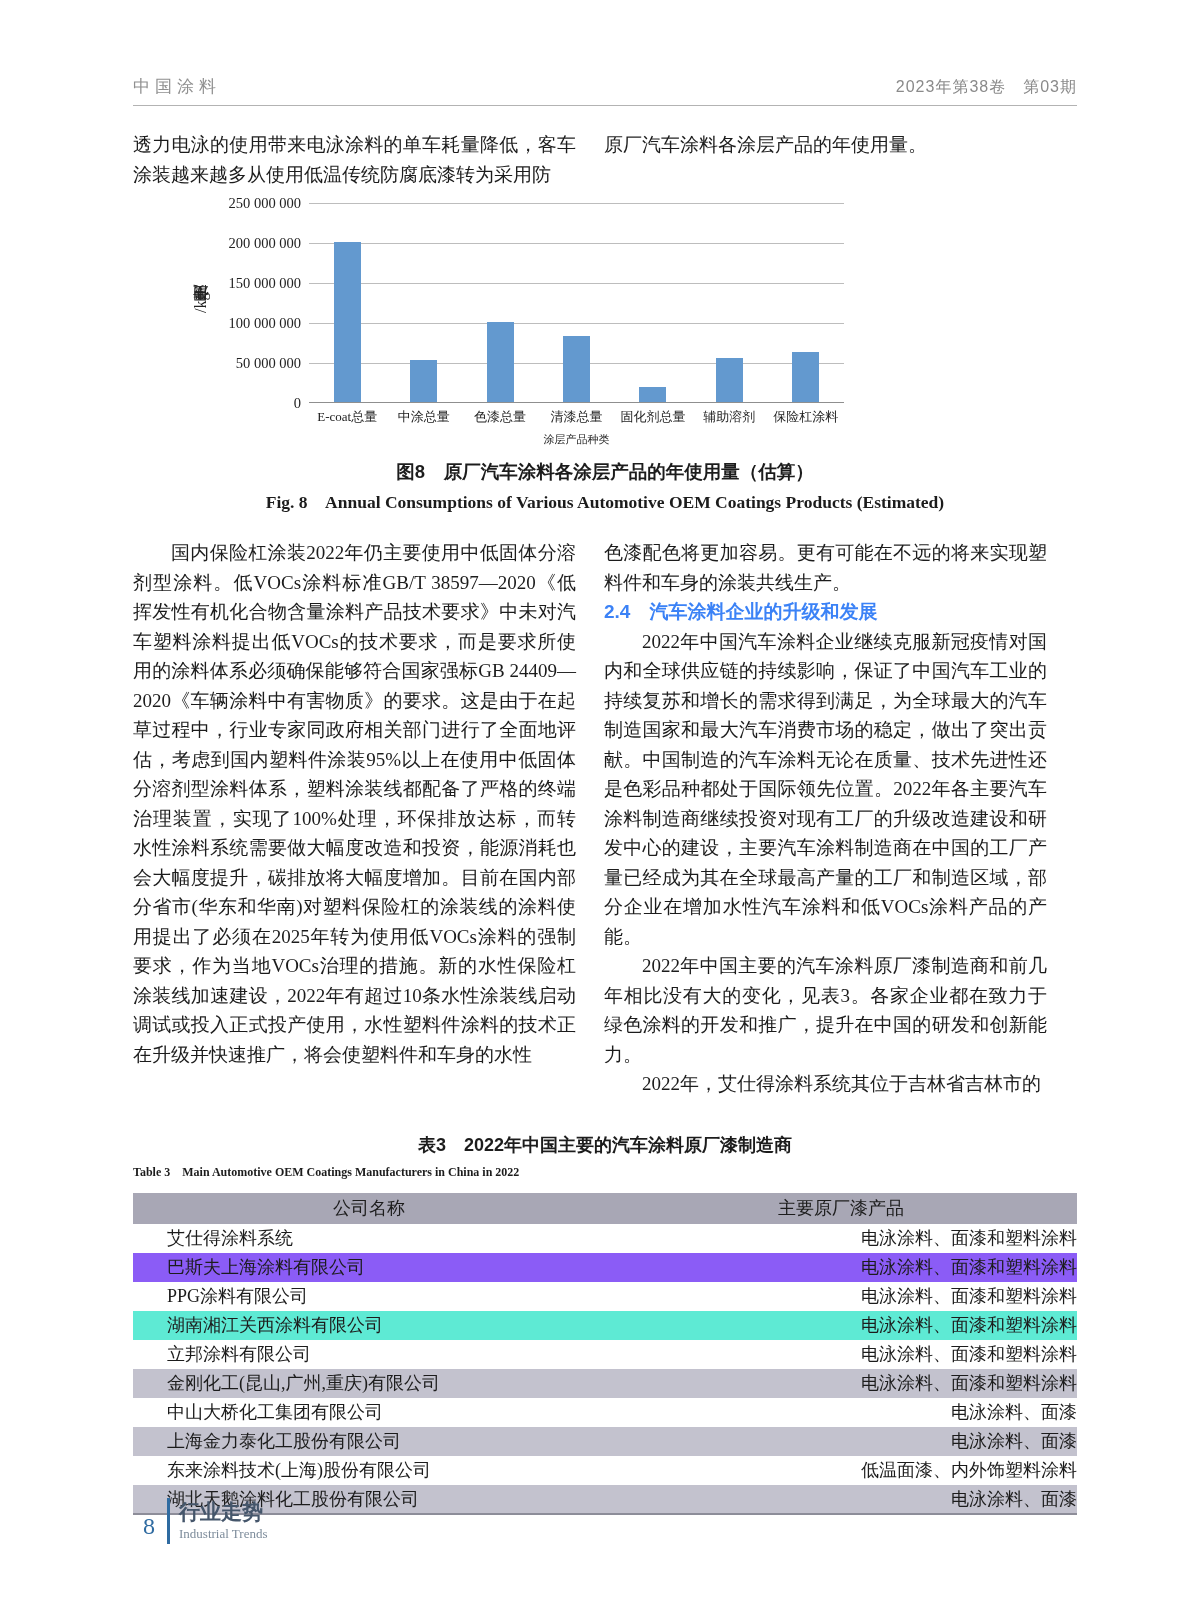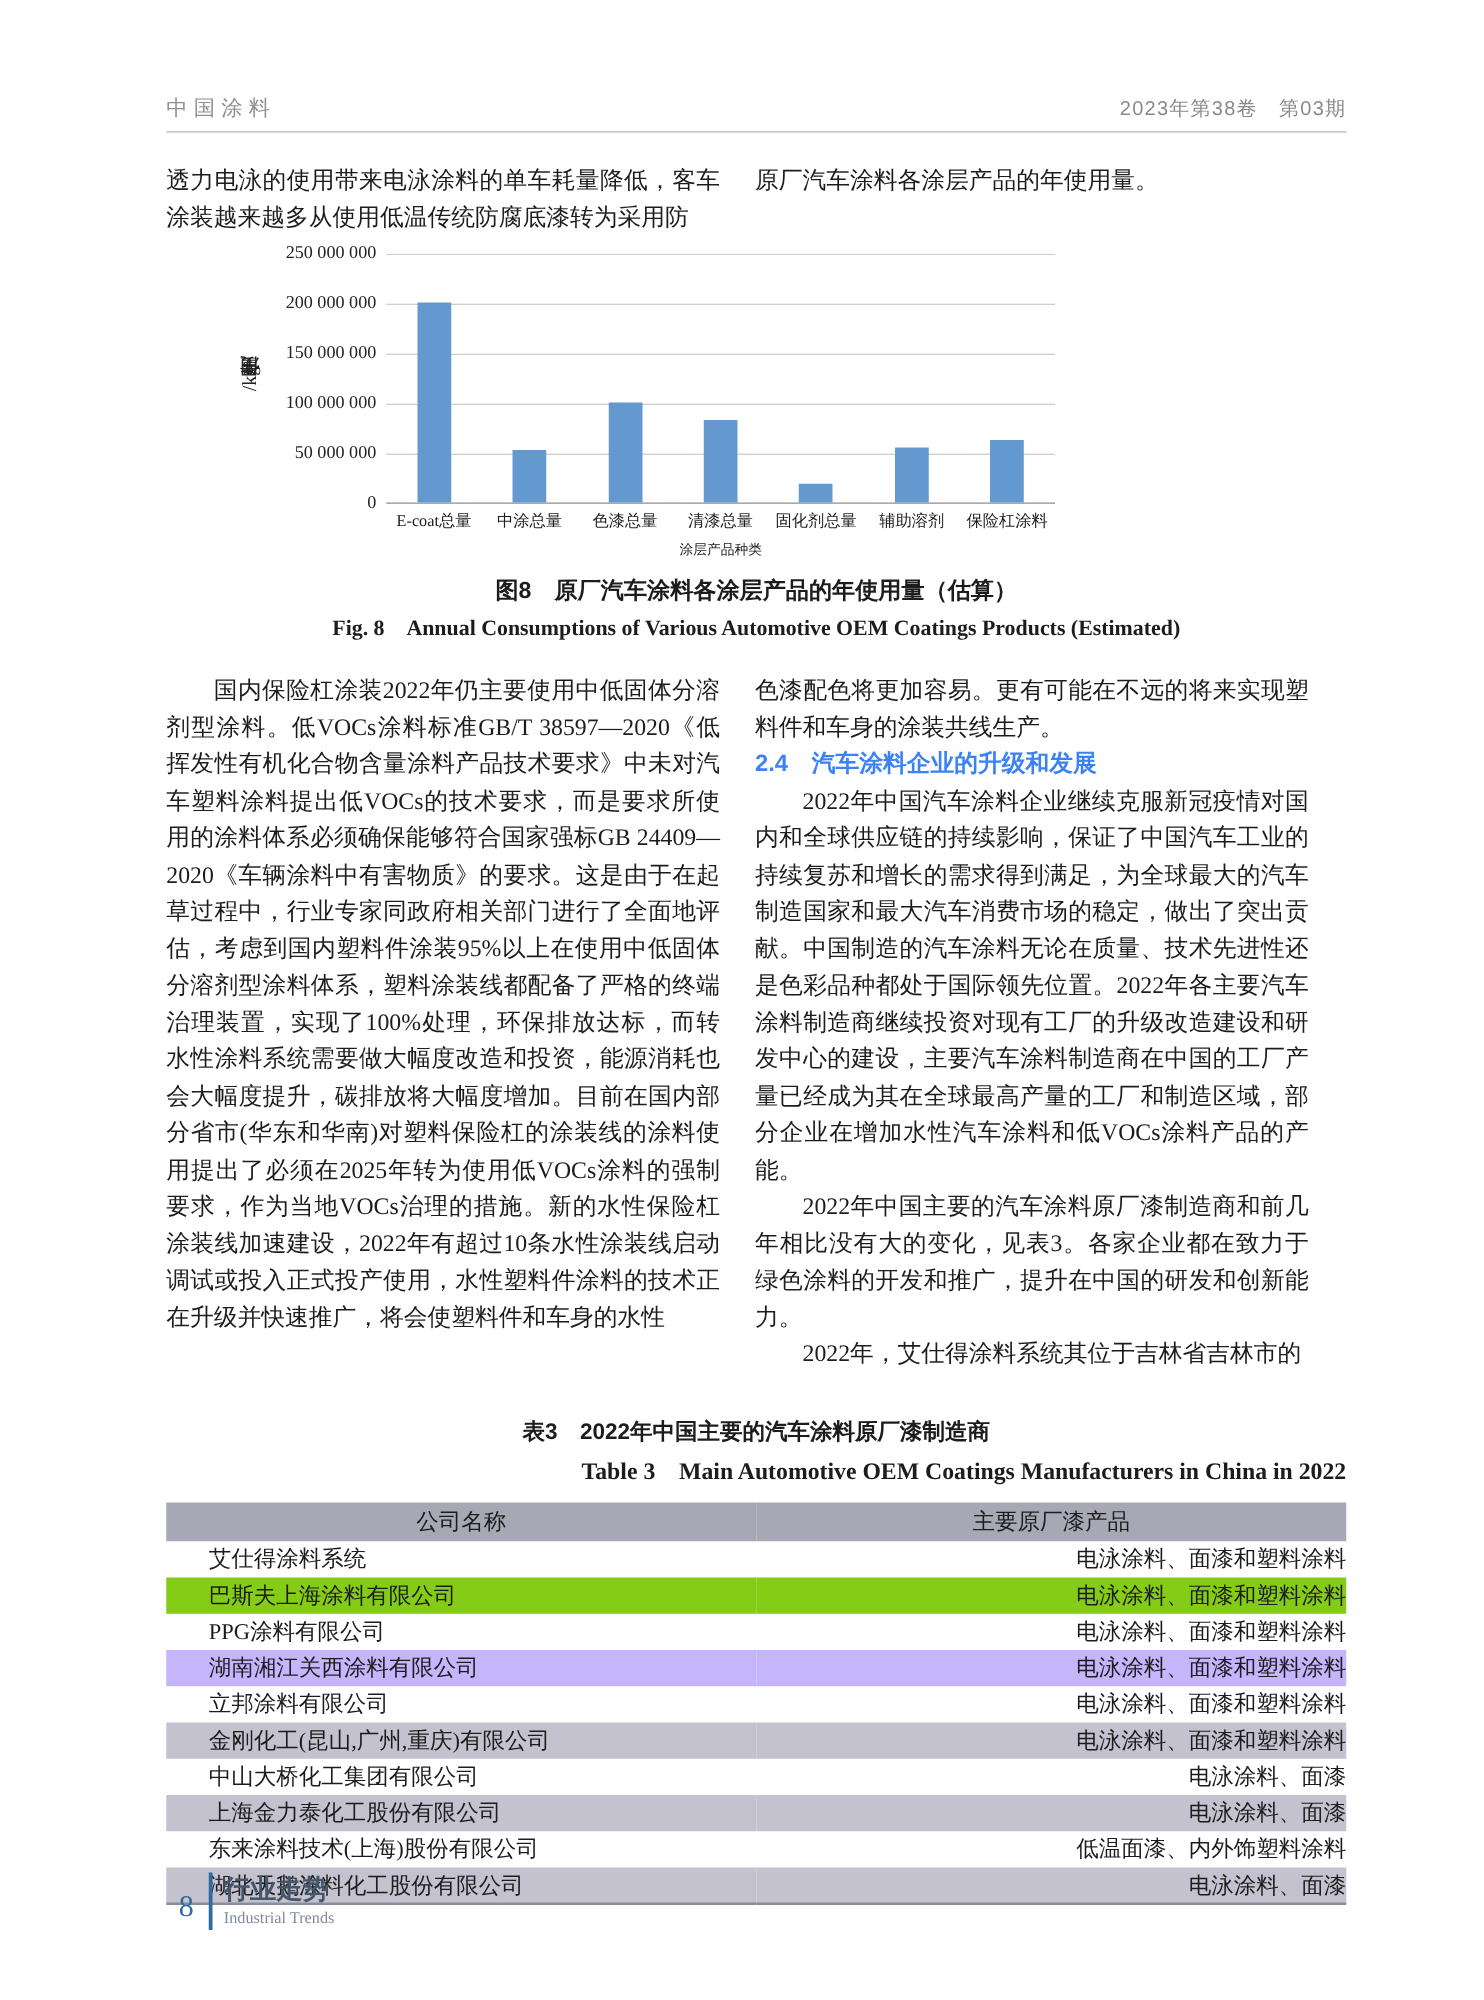--- a/index.html
+++ b/index.html
@@ -52,21 +52,21 @@
   
   .cap-zh { text-align:center; font-family:"Liberation Sans","DejaVu Sans",sans-serif;
             font-weight:bold; font-size:18.5px; margin-top:12px; }
   .cap-en { text-align:center; font-weight:bold; font-size:17.5px; margin-top:6px; }
 
   .body-cols { margin-top:24px; }
 
   
   .tbl-title-zh { text-align:center; font-family:"Liberation Sans","DejaVu Sans",sans-serif;
                   font-weight:bold; font-size:18px; margin-top:34px; }
-  .tbl-title-en { text-align:right; font-weight:bold; font-size:19px; margin-top:7px; }
+  .tbl-title-en { text-align:left; font-weight:bold; font-size:12px; margin-top:7px; }
   table.main { width:100%; border-collapse:collapse; margin-top:12px;
                font-size:18px; }
   table.main th { font-weight:normal; height:31px; text-align:center; }
   table.main td { height:29px; }
   table.main td.company { text-align:left; padding-left:34px; width:50%; }
   table.main td.product { text-align:right; width:50%; }
   table.main { border-bottom:2px solid #8d8d99; }
 
   
   .footer { position:absolute; left:143px; top:1498px; display:flex; align-items:center; }
@@ -165,29 +165,29 @@
       <tr id="tbl-head-row" style="background: rgb(168, 167, 181);">
           <th>公司名称</th>
           <th>主要原厂漆产品</th>
         </tr>
     </thead>
     <tbody id="tbl-body">
         <tr>
           <td class="company">艾仕得涂料系统</td>
           <td class="product">电泳涂料、面漆和塑料涂料</td>
         </tr>
-        <tr style="background: #84cc16;">
+        <tr style="background: #8b5cf6;">
           <td class="company">巴斯夫上海涂料有限公司</td>
           <td class="product">电泳涂料、面漆和塑料涂料</td>
         </tr>
         <tr>
           <td class="company">PPG涂料有限公司</td>
           <td class="product">电泳涂料、面漆和塑料涂料</td>
         </tr>
-        <tr style="background: #c4b5fd;">
+        <tr style="background: #5eead4;">
           <td class="company">湖南湘江关西涂料有限公司</td>
           <td class="product">电泳涂料、面漆和塑料涂料</td>
         </tr>
         <tr>
           <td class="company">立邦涂料有限公司</td>
           <td class="product">电泳涂料、面漆和塑料涂料</td>
         </tr>
         <tr style="background: rgb(195, 194, 206);">
           <td class="company">金刚化工(昆山,广州,重庆)有限公司</td>
           <td class="product">电泳涂料、面漆和塑料涂料</td>

